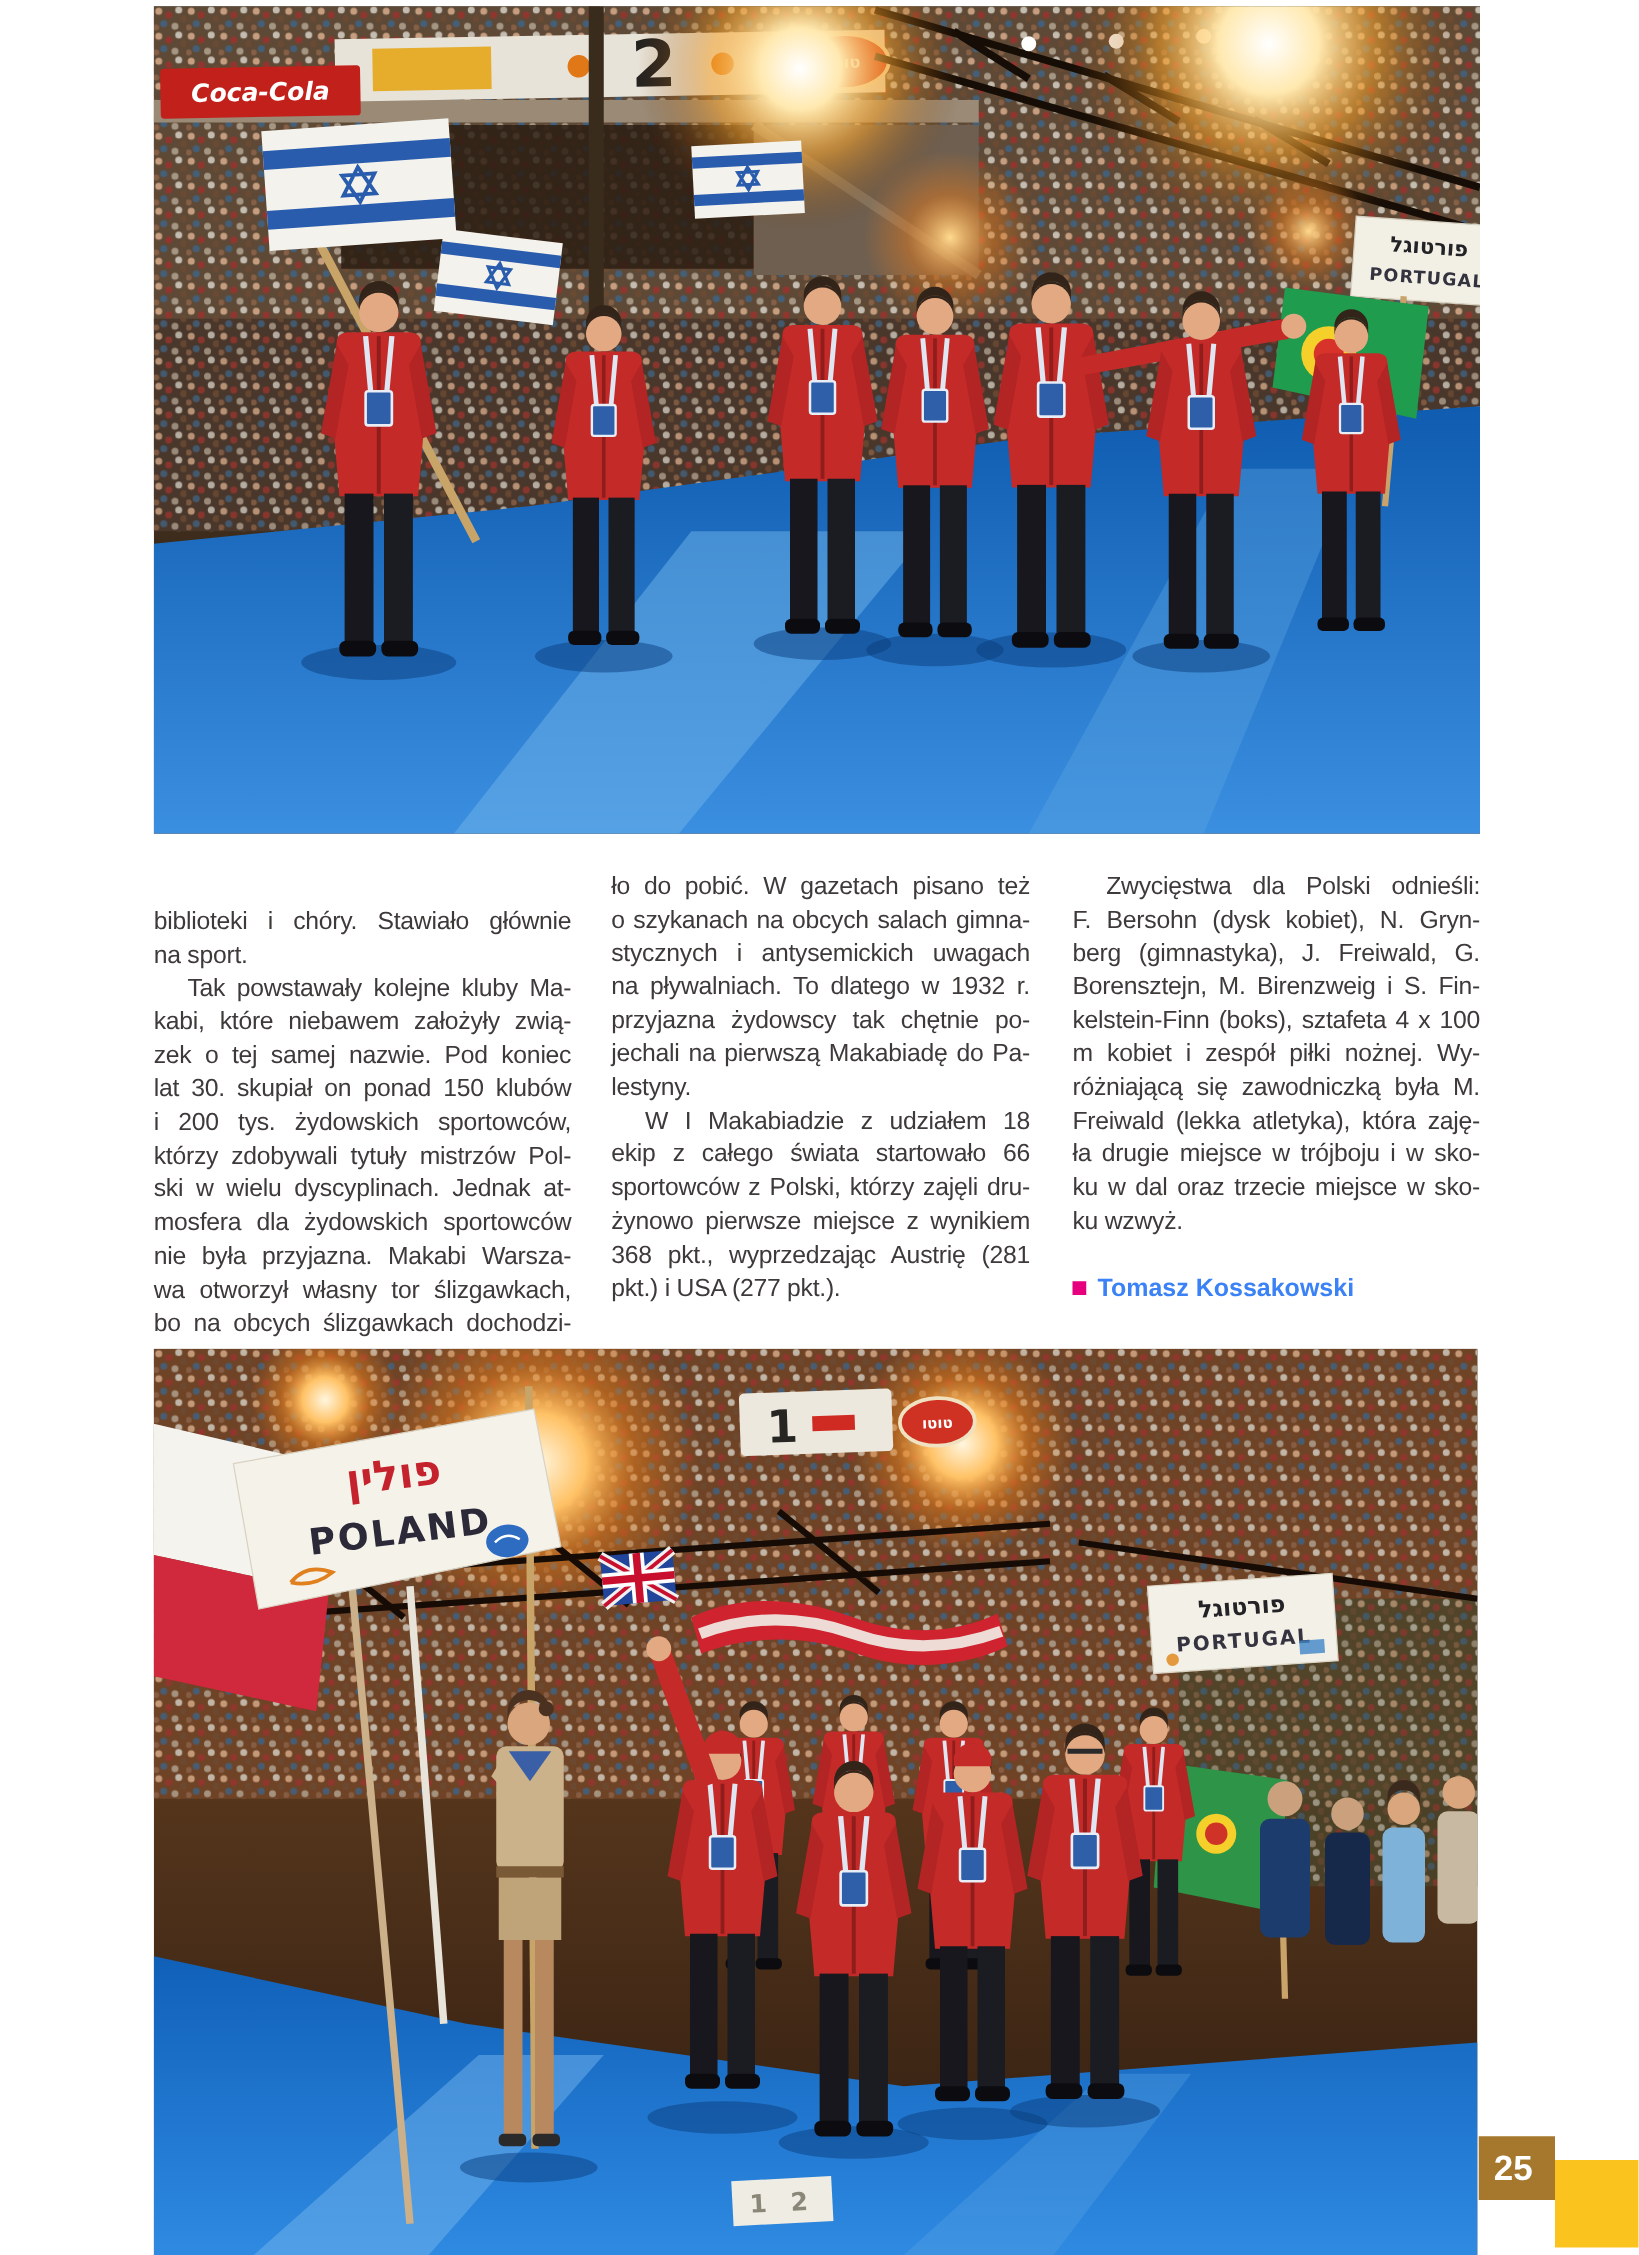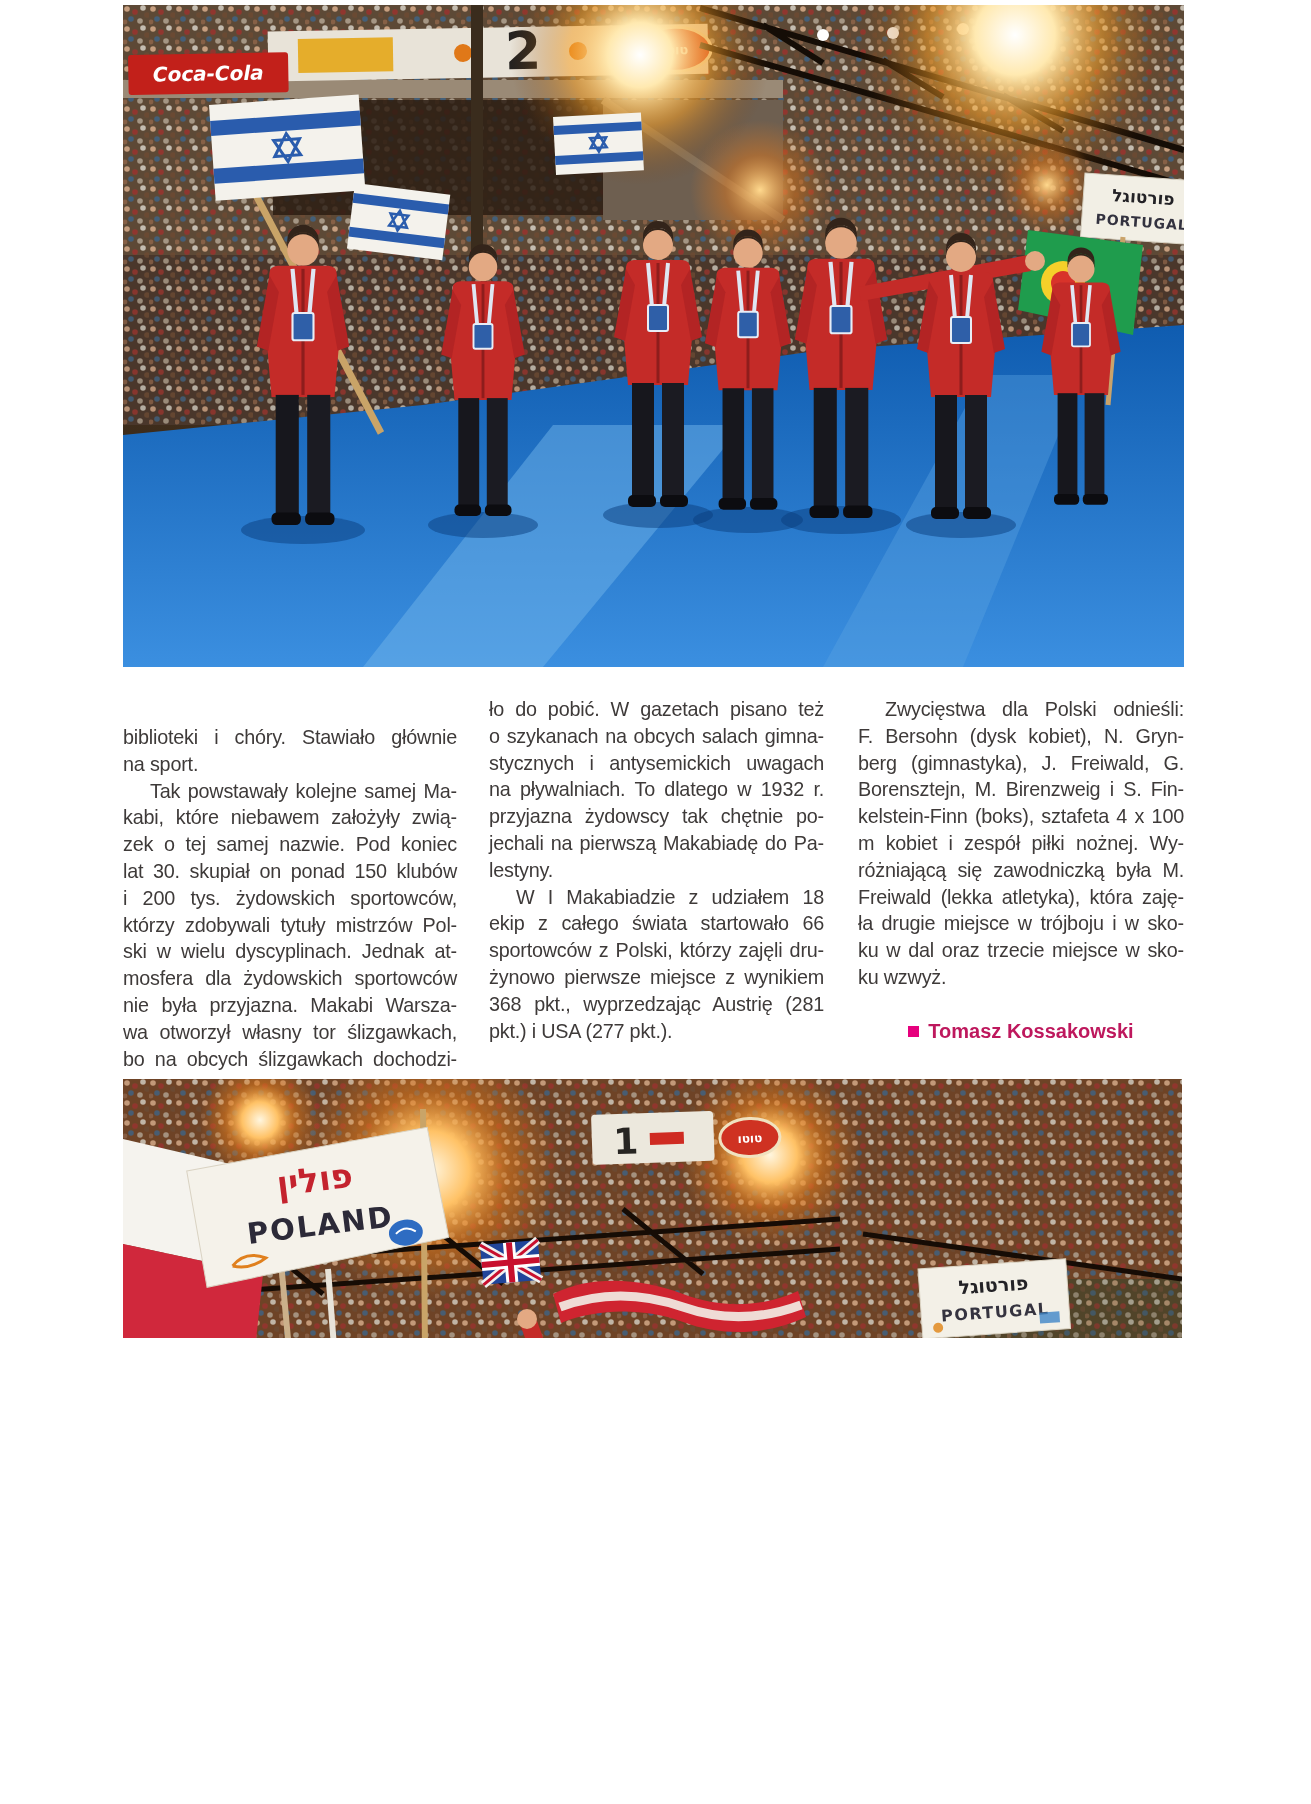--- a/index.html
+++ b/index.html
@@ -1,30 +1,30 @@
 <!DOCTYPE html>
 <html><head>
 <meta charset="utf-8">
 <style>
   html,body{margin:0;padding:0;background:#fff;}
-  .page{position:relative;width:1311px;height:1338px;background:#ffffff;overflow:hidden;
+  .page{position:relative;width:1311px;height:1804px;background:#ffffff;overflow:hidden;
         font-family:"Liberation Sans",sans-serif;}
   svg.photo{position:absolute;display:block;}
   svg.top{left:123px;top:5px;}
   svg.bottom{left:123px;top:1079px;}
   .col{position:absolute;top:696px;font-size:19.8px;line-height:26.8px;color:#3e3a39;
        letter-spacing:-0.2px;}
   .c1{left:123px;width:334px;margin-top:28px;}
   .c2{left:489px;width:335px;}
   .c3{left:858px;width:326px;}
   .tl{text-align:justify;text-align-last:justify;}
   .tl.last{text-align-last:left;}
   .tl.ind{text-indent:27px;}
-  .byline{position:absolute;left:858px;top:1020px;width:326px;text-align:center;
-          font-size:20px;font-weight:bold;color:#be185d;}
+  .byline{position:absolute;left:858px;top:1020px;width:326px;text-align:left;
+          font-size:20px;font-weight:bold;color:#3b82f6;}
   .bsq{display:inline-block;width:11px;height:11px;background:#e6007d;margin-right:9px;
        vertical-align:1px;}
   .pagenum{position:absolute;left:1183px;top:1709px;width:61px;height:51px;background:#a5782e;
            color:#ffffff;font-weight:bold;font-size:28px;line-height:51px;padding-left:12px;
            box-sizing:border-box;}
   .goldbox{position:absolute;left:1244px;top:1728px;width:67px;height:70px;background:#fbc31d;}
   text{font-family:"DejaVu Sans",sans-serif;}
 </style>
 </head>
 <body>
@@ -164,21 +164,21 @@
     <use href="#fig" transform="translate(718,238) scale(1.05)"></use>
     <path d="M735,282 L905,250 L908,266 L738,296 Z" fill="#c42b28"></path>
     <circle cx="912" cy="256" r="10" fill="#e3a983"></circle>
     <use href="#fig" transform="translate(838,252)"></use>
     <use href="#fig" transform="translate(958,264) scale(0.9)"></use>
   </svg>
 
   <div class="col c1">
       <div class="tl">biblioteki i chóry. Stawiało głównie</div>
       <div class="tl last">na sport.</div>
-      <div class="tl ind">Tak powstawały kolejne samej Ma-</div>
+      <div class="tl ind">Tak powstawały kolejne kluby Ma-</div>
       <div class="tl">kabi, które niebawem założyły zwią-</div>
       <div class="tl">zek o tej samej nazwie. Pod koniec</div>
       <div class="tl">lat 30. skupiał on ponad 150 klubów</div>
       <div class="tl">i 200 tys. żydowskich sportowców,</div>
       <div class="tl">którzy zdobywali tytuły mistrzów Pol-</div>
       <div class="tl">ski w wielu dyscyplinach. Jednak at-</div>
       <div class="tl">mosfera dla żydowskich sportowców</div>
       <div class="tl">nie była przyjazna. Makabi Warsza-</div>
       <div class="tl">wa otworzył własny tor ślizgawkach,</div>
       <div class="tl">bo na obcych ślizgawkach dochodzi-</div>

